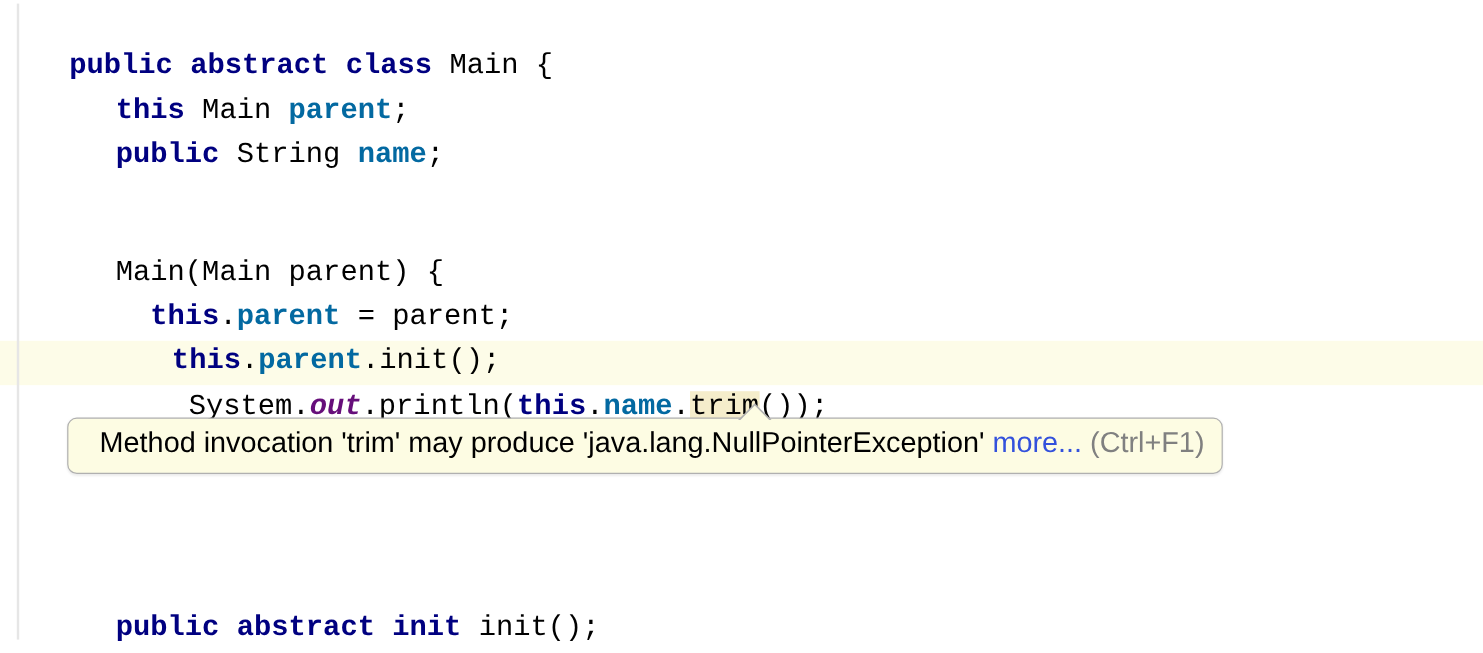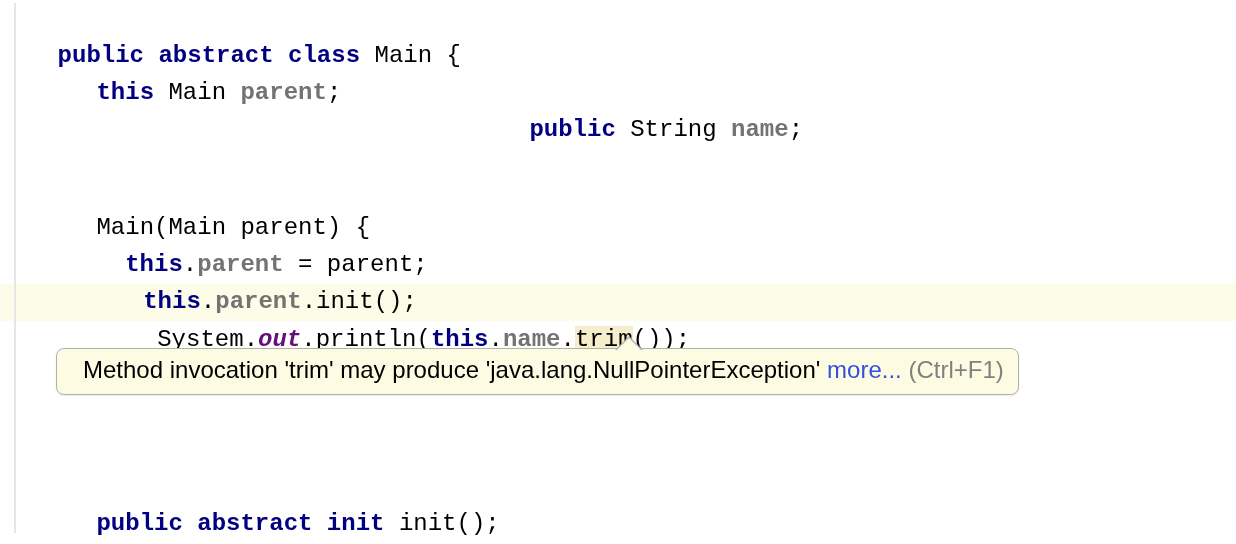--- a/index.html
+++ b/index.html
@@ -15,21 +15,21 @@
   }
   .editor {
     position: relative;
     width: 1236px;
     height: 544px;
     background: #ffffff;
   }
   .kw   { color: #000080; font-weight: bold; }
   .cls  { color: #000000; }
   .txt  { color: #000000; }
-  .fld  { color: #737373; font-weight: bold; }
+  .fld  { color: #0369a1; font-weight: bold; }
   .stf  { color: #660e7a; font-weight: bold; font-style: italic; }
   .meth { color: #000000; }
   .hi   { background: #f5edcb; }
   .line {
     position: absolute;
     left: 0;
     right: 0;
     white-space: pre;
     color: #000000;
   }
@@ -96,21 +96,21 @@
   <div class="gutter-line" style="top:3px;height:530px;"></div>
 
   <div class="line" style="top:0px; ">
     <span class="kw">public</span><span class="txt"> </span><span class="kw">abstract</span><span class="txt"> </span><span class="kw">class</span><span class="txt"> </span><span class="cls">Main</span><span class="txt"> {</span>
   </div>
 
   <div class="line" style="top:37px; padding-left:10px;">
     <span class="txt">  </span><span class="kw">this</span><span class="cls"> Main </span><span class="fld">parent</span><span class="txt">;</span>
   </div>
 
-  <div class="line" style="top:74px; padding-left:10px;text-align:center;">
+  <div class="line" style="top:74px; padding-left:10px;">
     <span class="txt">  </span><span class="kw">public</span><span class="cls"> String </span><span class="fld">name</span><span class="txt">;</span>
   </div>
 
   <div class="line" style="top:172px; padding-left:10px;">
     <span class="txt">  </span><span class="cls">Main(Main parent) {</span>
   </div>
 
   <div class="line" style="top:209px; padding-left:10px;">
     <span class="txt">    </span><span class="kw">this</span><span class="txt">.</span><span class="fld">parent</span><span class="txt"> = parent;</span>
   </div>

